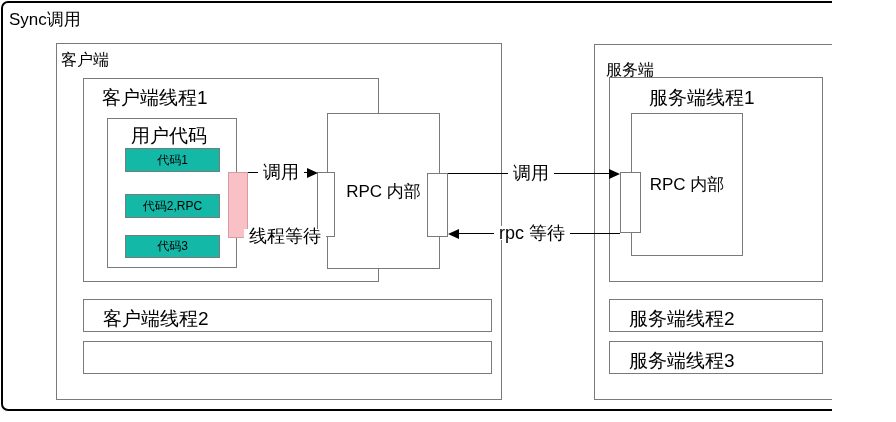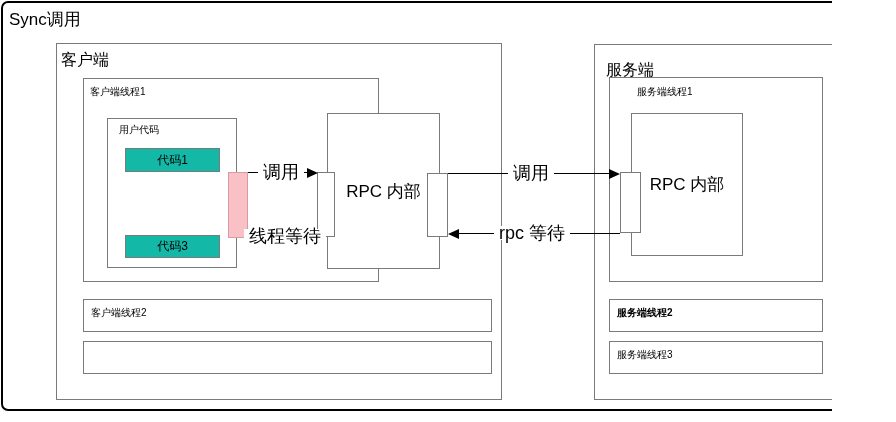--- a/index.html
+++ b/index.html
@@ -15,21 +15,21 @@
   .title{
     position:absolute;left:9px;top:8px;font-size:17px;color:#000;white-space:nowrap;
   }
   .box{
     position:absolute;border:1px solid #7a7a7a;box-sizing:border-box;background:transparent;
   }
   .box-label{
     position:absolute;left:6px;top:5px;white-space:nowrap;color:#000;
   }
   .lbl16{font-size:16px;}
-  .lbl15{font-size:10px;}
+  .lbl15{font-size:19px;margin-left:12px;}
   .code-box{
     position:absolute;border:1px solid #7a7a7a;box-sizing:border-box;background:#14b8a6;
     display:flex;align-items:center;justify-content:center;font-size:12px;white-space:nowrap;
   }
   .rpc-box{
     position:absolute;border:1px solid #7a7a7a;box-sizing:border-box;background:#fff;
     display:flex;align-items:center;justify-content:center;font-size:17px;white-space:nowrap;
   }
   .port{
     position:absolute;border:1px solid #7a7a7a;box-sizing:border-box;background:#fff;
@@ -59,20 +59,21 @@
   <div class="box" style="left:56px;top:43px;width:446px;height:357px;"></div>
   <span class="box-label lbl16" style="left:61px;top:50px;">客户端</span>
 
   <div class="box" style="left:83px;top:78px;width:296px;height:204px;"></div>
   <span class="box-label lbl15" style="left:90px;top:85px;">客户端线程1</span>
 
   <div class="box" style="left:107px;top:118px;width:130px;height:150px;"></div>
   <span class="box-label lbl15" style="left:119px;top:123px;text-align:center;">用户代码</span>
 
   <div class="code-box" style="left:125px;top:148px;width:95px;height:24px;">代码1</div>
+  <div class="code-box" style="left:125px;top:194px;width:95px;height:24px;">代码2,RPC</div>
   <div class="code-box" style="left:125px;top:235px;width:95px;height:23px;">代码3</div>
 
   <div class="rpc-box" style="left:327px;top:113px;width:113px;height:156px;">RPC 内部</div>
 
   <div class="pink" style="left:228px;top:172px;width:20px;height:66px;"></div>
   <div class="port" style="left:317px;top:172px;width:18px;height:65px;"></div>
   <div class="port" style="left:427px;top:173px;width:21px;height:64px;"></div>
 
   <div class="box" style="left:83px;top:299px;width:409px;height:33px;"></div>
   <span class="box-label lbl15" style="left:91px;top:306px;">客户端线程2</span>
@@ -82,21 +83,21 @@
   <div class="box" style="left:594px;top:44px;width:244px;height:356px;"></div>
   <span class="box-label lbl16" style="left:606px;top:60px;">服务端</span>
 
   <div class="box" style="left:609px;top:77px;width:214px;height:205px;"></div>
   <span class="box-label lbl15" style="left:637px;top:85px;">服务端线程1</span>
 
   <div class="rpc-box" style="left:631px;top:113px;width:112px;height:143px;">RPC 内部</div>
   <div class="port" style="left:620px;top:172px;width:21px;height:61px;"></div>
 
   <div class="box" style="left:609px;top:299px;width:214px;height:33px;"></div>
-  <span class="box-label lbl15" style="left:617px;top:306px;font-weight:bold;">服务端线程2</span>
+  <span class="box-label lbl15" style="left:617px;top:306px;">服务端线程2</span>
 
   <div class="box" style="left:609px;top:341px;width:214px;height:33px;"></div>
   <span class="box-label lbl15" style="left:617px;top:348px;">服务端线程3</span>
 
   <div class="arrow-line" style="left:248px;top:172px;width:64px;"></div>
   <div class="arrow-head head-right" style="left:307px;top:168px;"></div>
   <span class="arrow-label" style="left:281px;top:165px;">调用</span>
 
   <div class="arrow-line" style="left:253px;top:236px;width:64px;"></div>
   <div class="arrow-head head-left-sm" style="left:248px;top:233px;"></div>

